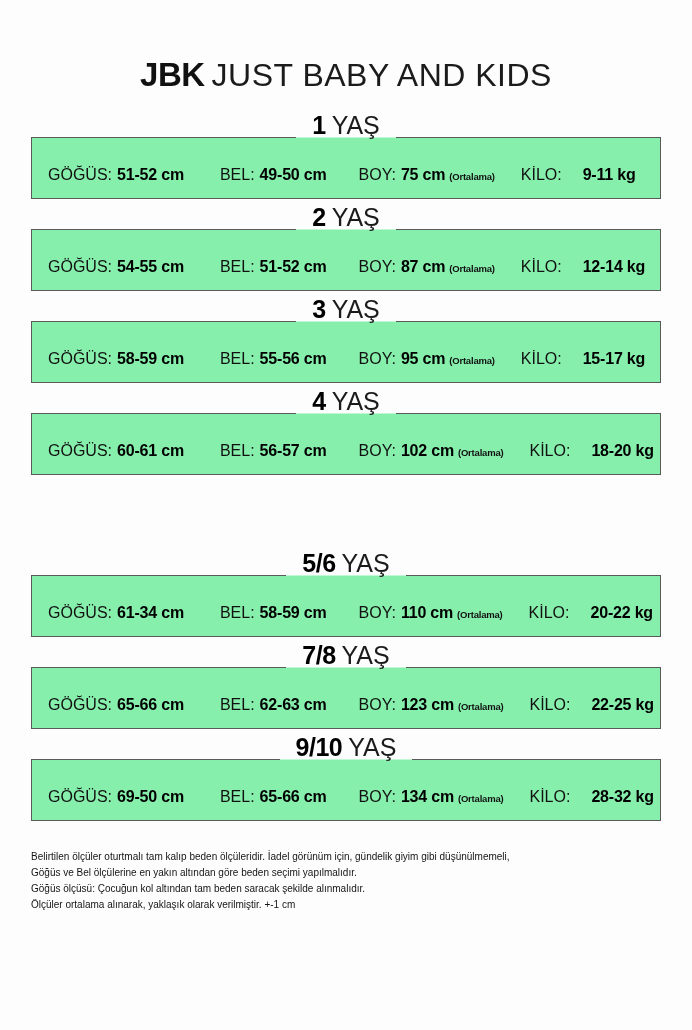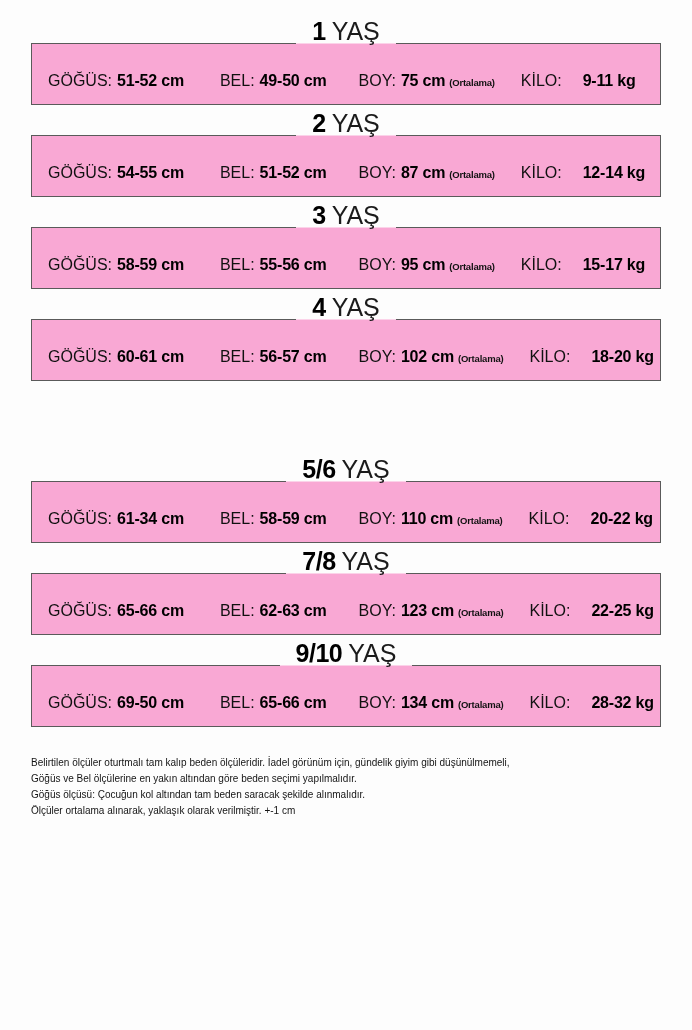--- a/index.html
+++ b/index.html
@@ -54,21 +54,21 @@
   }
 
   
   .size-row {
     position: relative;
     margin: 14px 31px;
     height: 62px;
     box-sizing: border-box;
     border: 1px solid #5a5a5a;
     border-top: none;
-    background: #f9a8d4;
+    background: #86efac;
   }
   
   .row-top {
     position: absolute;
     top: 0;
     left: 0;
     right: 0;
     height: 1px;
     display: flex;
     align-items: center;
@@ -153,20 +153,23 @@
     line-height: 16px;
     color: #141414;
     white-space: nowrap;
   }
 </style>
 </head>
 <body>
 
 <div class="page">
 
+  <div class="header">
+    <span class="brand-mark">JBK</span><span class="brand-name">JUST BABY AND KIDS</span>
+  </div>
 
   <div class="groups">
 
     <div class="group">
       <div class="size-row">
         <div class="row-top">
           <span class="row-rule"></span>
           <span class="row-title"><span class="title-num">1</span><span class="title-word">YAŞ</span></span>
           <span class="row-rule"></span>
         </div>

